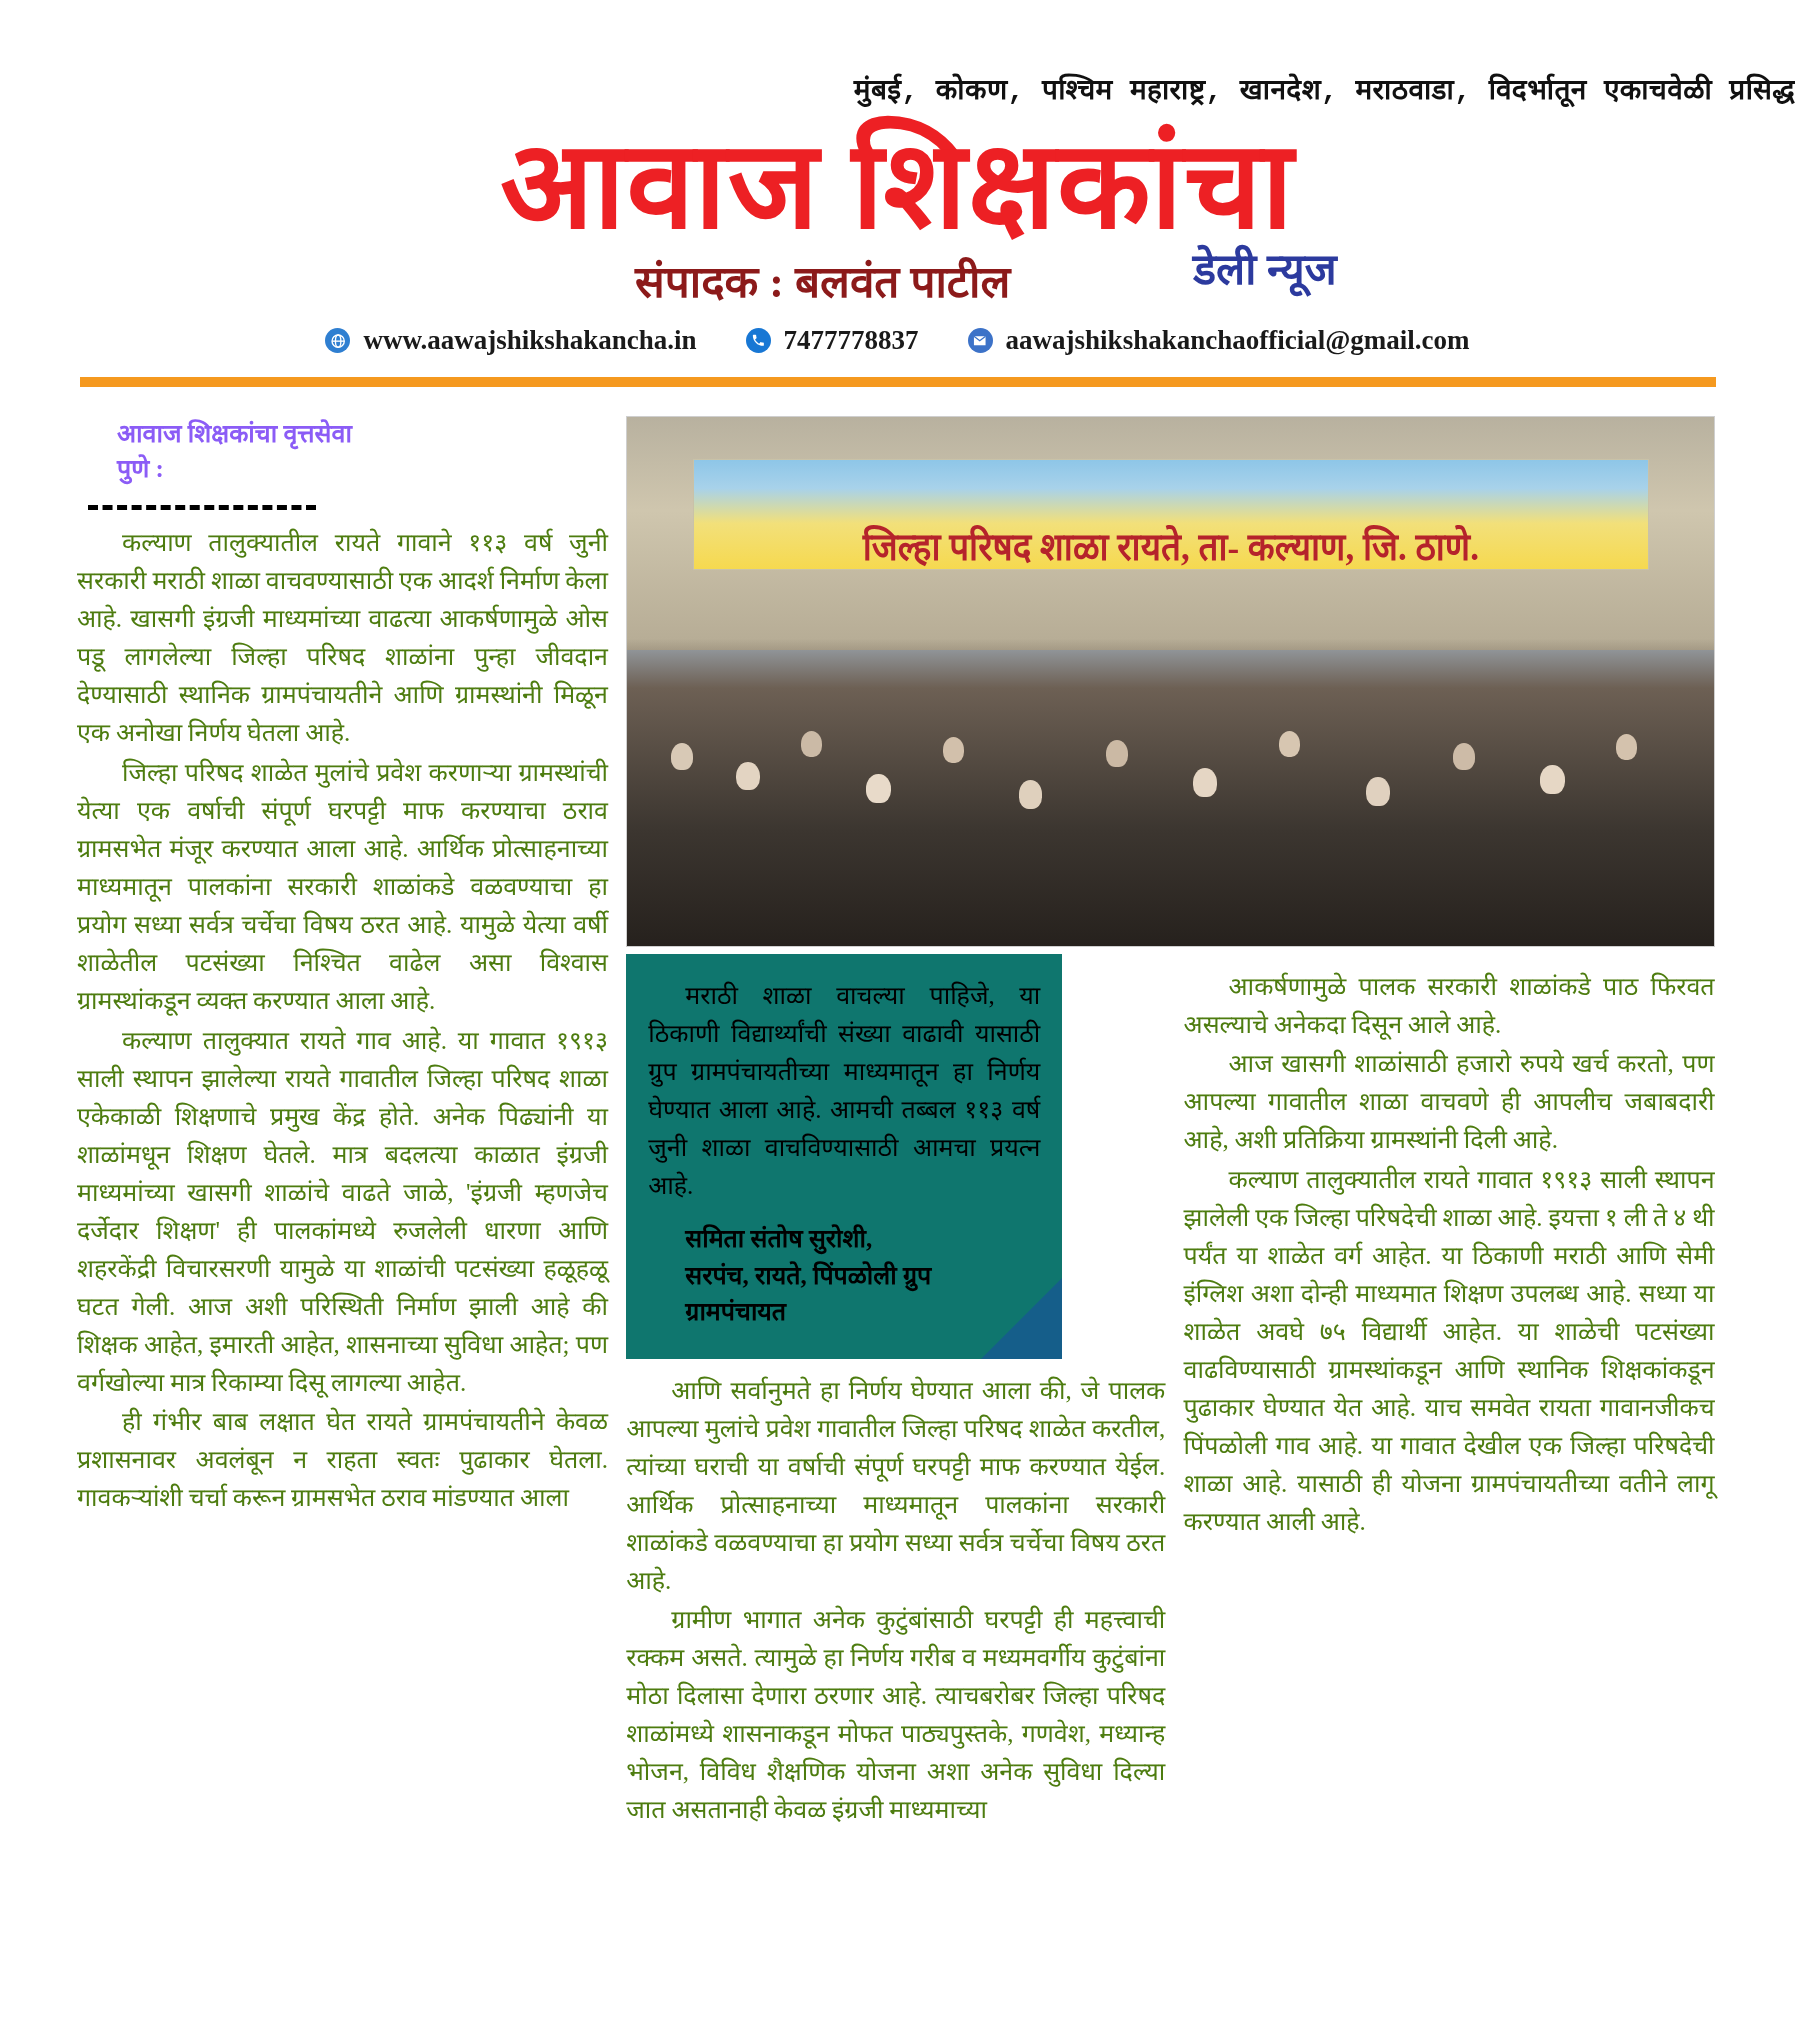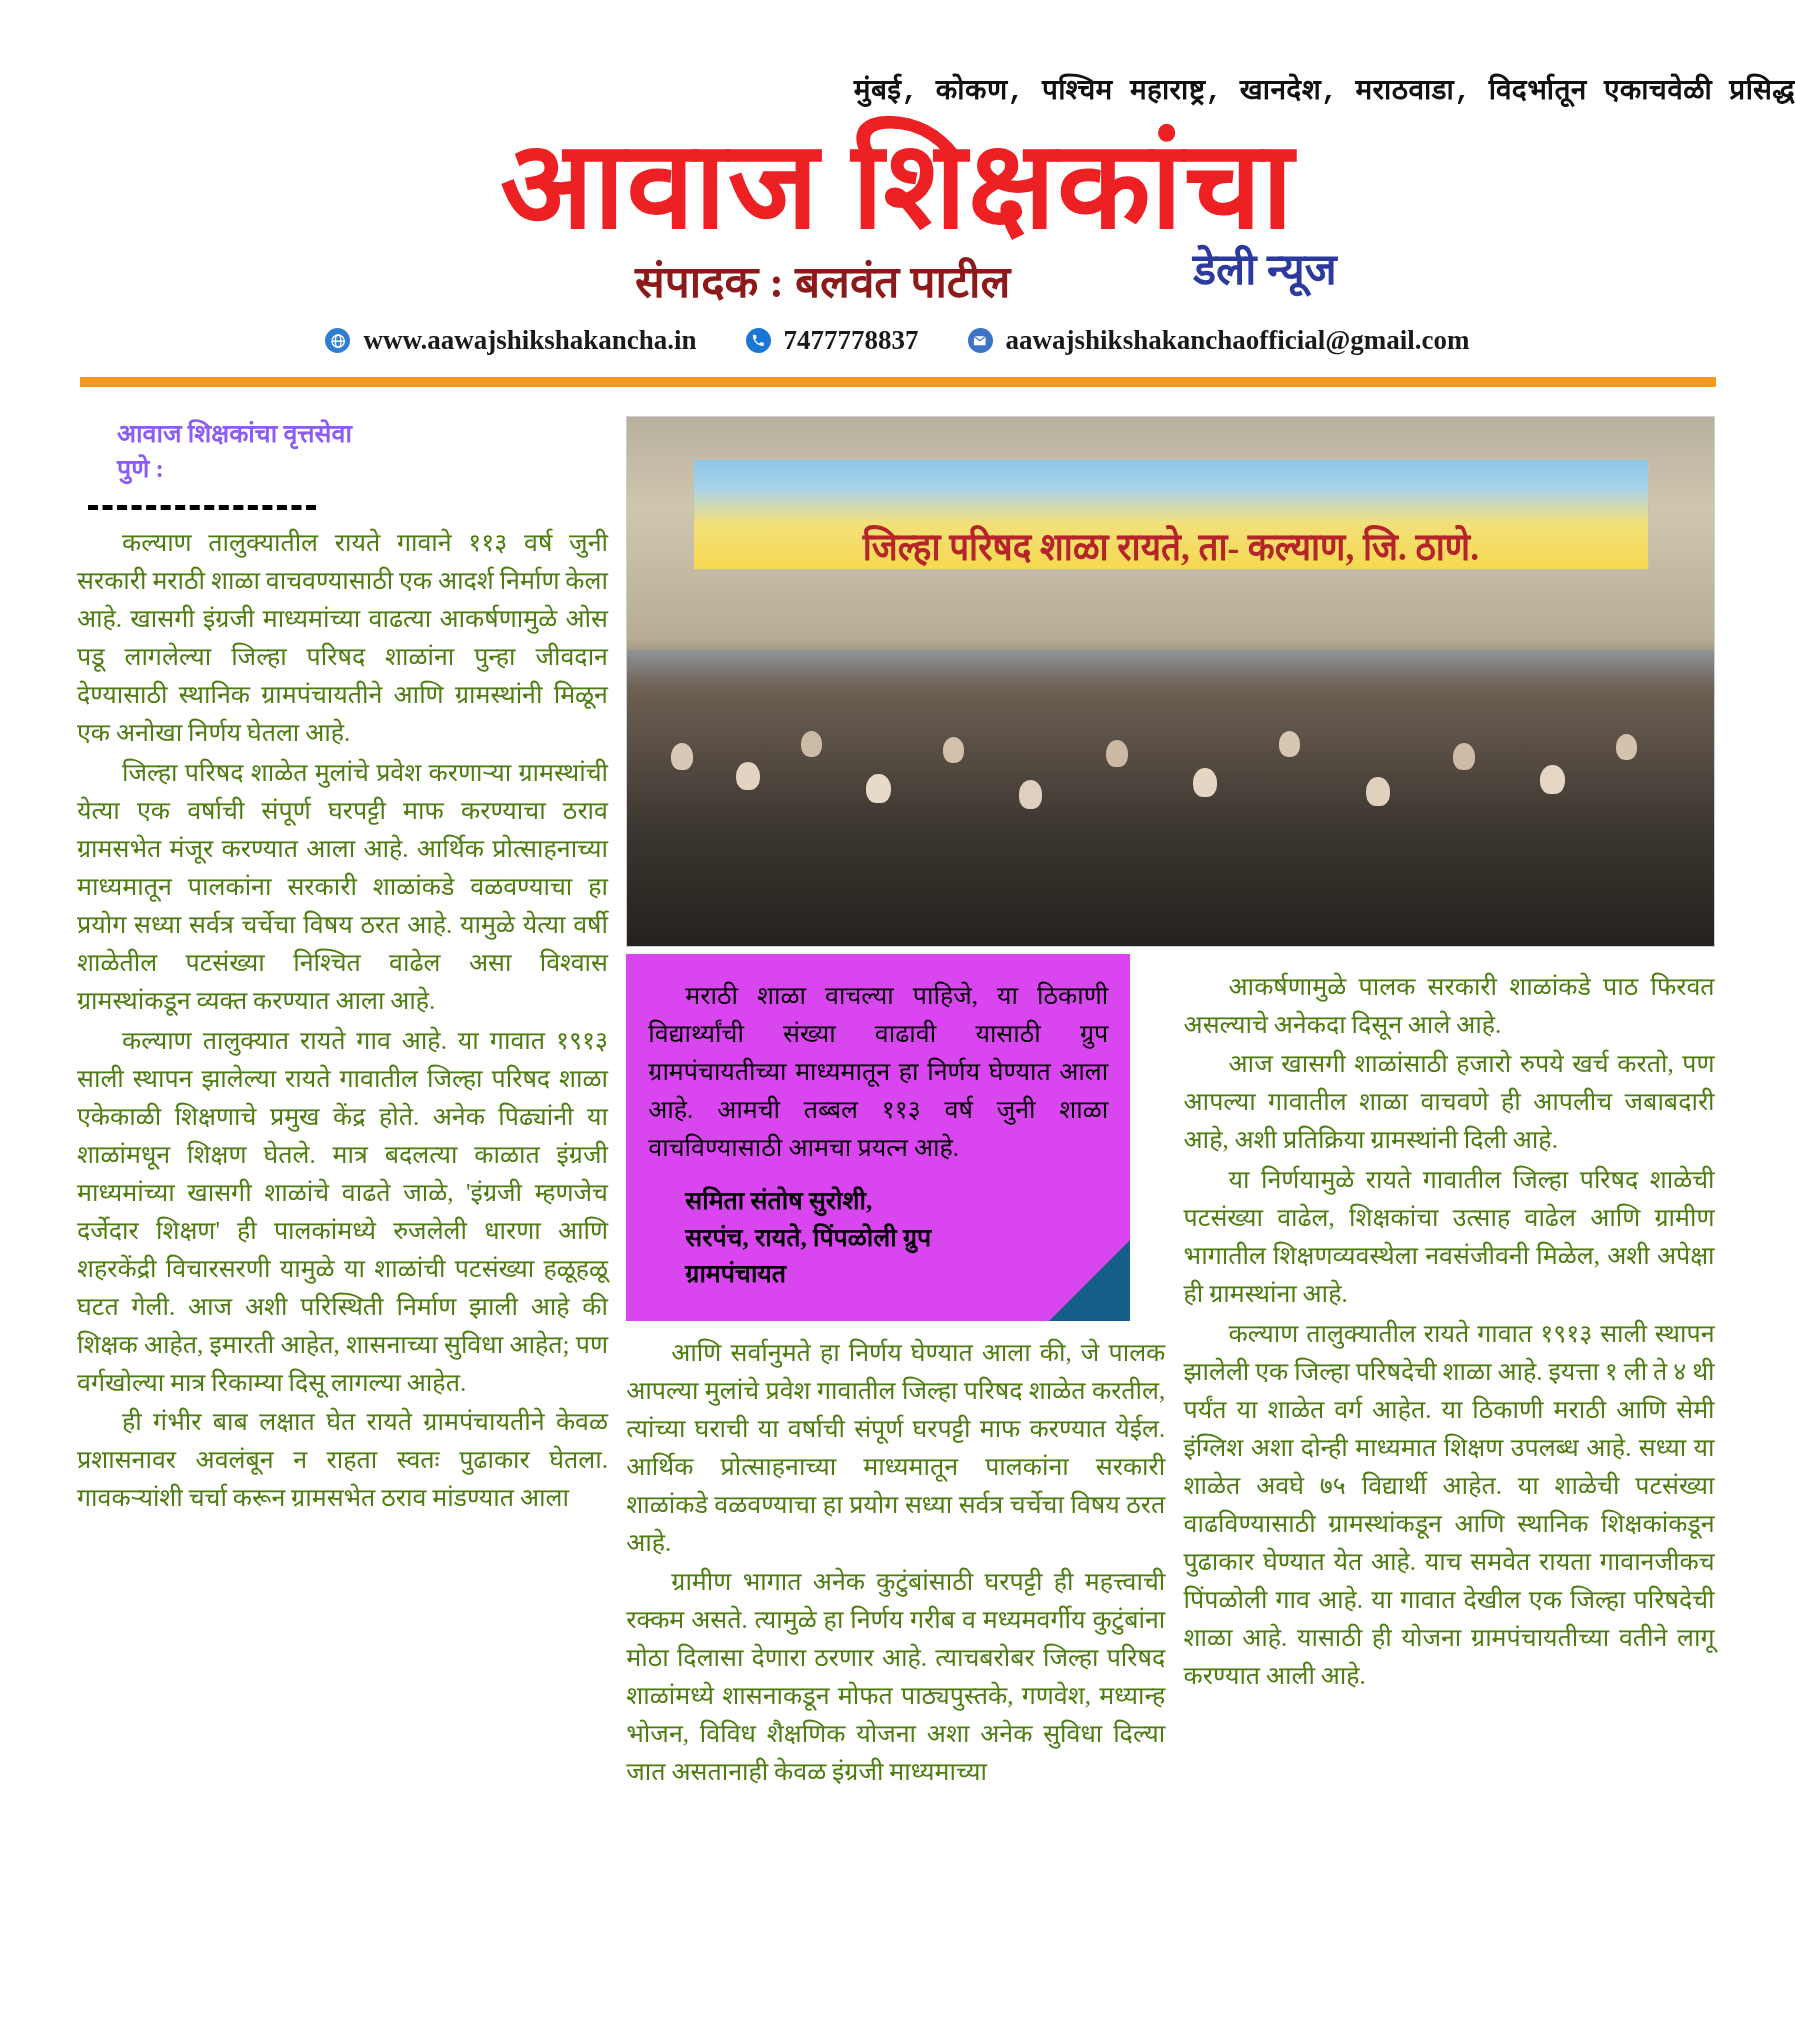--- a/index.html
+++ b/index.html
@@ -176,22 +176,22 @@
   }
   .ph-crowd{
     position:absolute; left:0; bottom:0; width:100%; height:58%;
     background:linear-gradient(180deg, rgba(130,120,110,0) 0%, #6d6054 16%, #3c3630 62%, #26211d 100%);
   }
   .ph-dot{ position:absolute; border-radius:50% 50% 42% 42%; }
 
   
   .quotebox{
     position:relative;
-    width:504px;
-    background:#d946ef;
+    width:436px;
+    background:#0f766e;
     padding:23px 22px 28.5px 22px;
     margin:7.3px 0 12.2px 0;
     overflow:hidden;
   }
   .quotebox p{
     font-family:"Liberation Serif", serif;
     font-size:25px;
     line-height:1.52;
     text-align:justify;
     text-indent:37px;
@@ -322,20 +322,19 @@
       </div>
 
       <p class="body">आणि सर्वानुमते हा निर्णय घेण्यात आला की, जे पालक आपल्या मुलांचे प्रवेश गावातील जिल्हा परिषद शाळेत करतील, त्यांच्या घराची या वर्षाची संपूर्ण घरपट्टी माफ करण्यात येईल. आर्थिक प्रोत्साहनाच्या माध्यमातून पालकांना सरकारी शाळांकडे वळवण्याचा हा प्रयोग सध्या सर्वत्र चर्चेचा विषय ठरत आहे.</p>
       <p class="body">ग्रामीण भागात अनेक कुटुंबांसाठी घरपट्टी ही महत्त्वाची रक्कम असते. त्यामुळे हा निर्णय गरीब व मध्यमवर्गीय कुटुंबांना मोठा दिलासा देणारा ठरणार आहे. त्याचबरोबर जिल्हा परिषद शाळांमध्ये शासनाकडून मोफत पाठ्यपुस्तके, गणवेश, मध्यान्ह भोजन, विविध शैक्षणिक योजना अशा अनेक सुविधा दिल्या जात असतानाही केवळ इंग्रजी माध्यमाच्या</p>
     </div>
 
     <div class="col">
       <div style="height:552px"></div>
       <p class="body">आकर्षणामुळे पालक सरकारी शाळांकडे पाठ फिरवत असल्याचे अनेकदा दिसून आले आहे.</p>
       <p class="body">आज खासगी शाळांसाठी हजारो रुपये खर्च करतो, पण आपल्या गावातील शाळा वाचवणे ही आपलीच जबाबदारी आहे, अशी प्रतिक्रिया ग्रामस्थांनी दिली आहे.</p>
-      <p class="body">या निर्णयामुळे रायते गावातील जिल्हा परिषद शाळेची पटसंख्या वाढेल, शिक्षकांचा उत्साह वाढेल आणि ग्रामीण भागातील शिक्षणव्यवस्थेला नवसंजीवनी मिळेल, अशी अपेक्षा ही ग्रामस्थांना आहे.</p>
       <p class="body">कल्याण तालुक्यातील रायते गावात १९१३ साली स्थापन झालेली एक जिल्हा परिषदेची शाळा आहे. इयत्ता १ ली ते ४ थी पर्यंत या शाळेत वर्ग आहेत. या ठिकाणी मराठी आणि सेमी इंग्लिश अशा दोन्ही माध्यमात शिक्षण उपलब्ध आहे. सध्या या शाळेत अवघे ७५ विद्यार्थी आहेत. या शाळेची पटसंख्या वाढविण्यासाठी ग्रामस्थांकडून आणि स्थानिक शिक्षकांकडून पुढाकार घेण्यात येत आहे. याच समवेत रायता गावानजीकच पिंपळोली गाव आहे. या गावात देखील एक जिल्हा परिषदेची शाळा आहे. यासाठी ही योजना ग्रामपंचायतीच्या वतीने लागू करण्यात आली आहे.</p>
     </div>
 
   </div>
 
 </div>
 
 
 </body></html>

